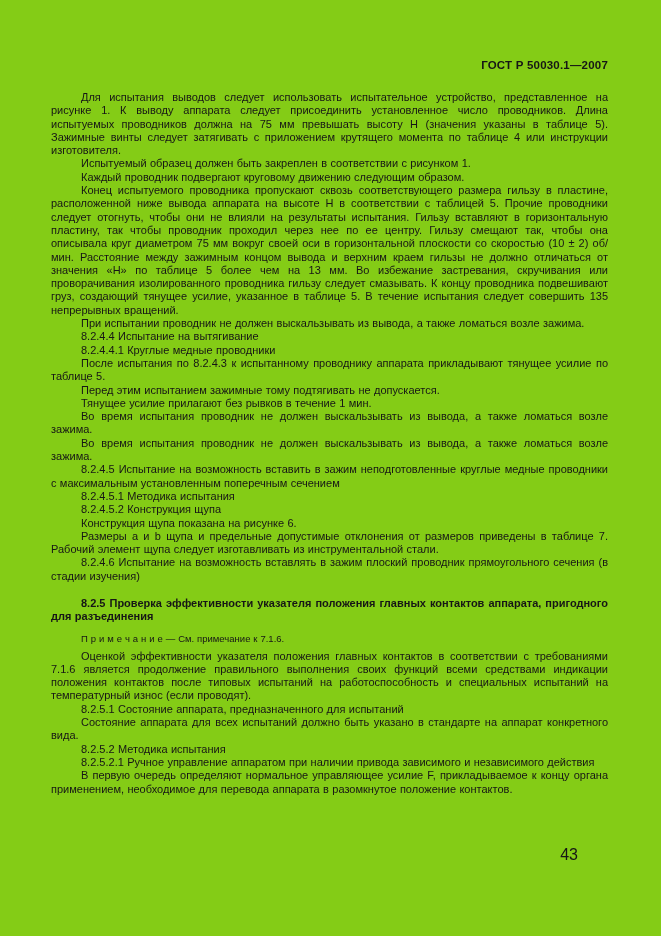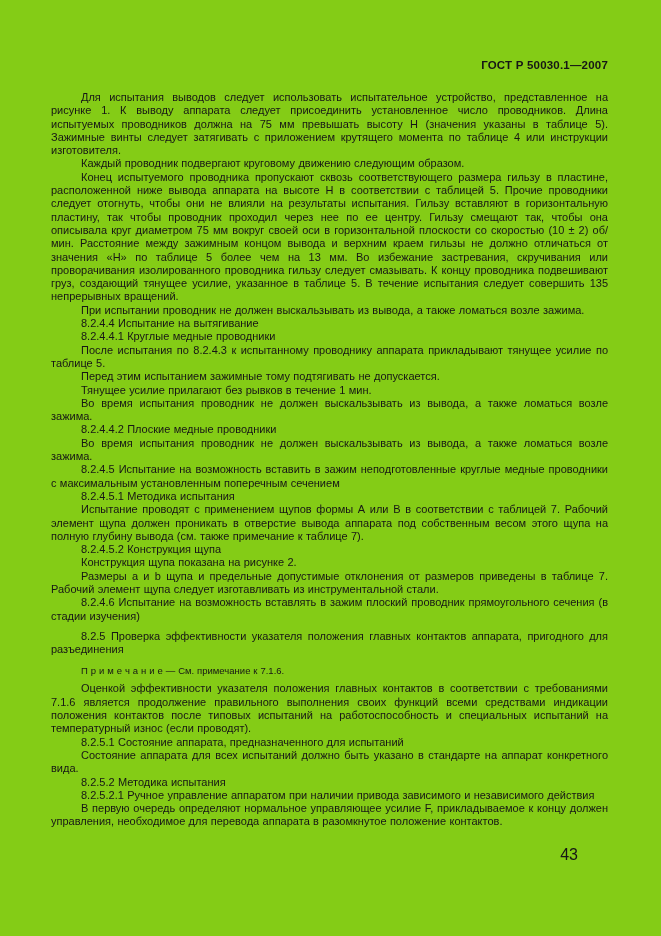--- a/index.html
+++ b/index.html
@@ -25,22 +25,22 @@
   }
   p.para {
     font-size:11px;
     line-height:13.3px;
     margin:0;
     text-align:justify;
     text-indent:30px;
     word-spacing:0.3px;
   }
   p.bold-heading {
-    font-weight:normal;
-    margin-top:7px;
+    font-weight:bold;
+    margin-top:14px;
   }
   p.note {
     font-size:9.5px;
     line-height:12px;
     margin:9px 0 5px 0;
     text-align:left;
   }
   .page-number {
     position:absolute;
     top:846px;
@@ -50,42 +50,41 @@
   }
 </style>
 </head>
 <body>
 
 <div class="page">
   <div class="content">
     <div class="doc-header">ГОСТ Р 50030.1—2007</div>
 
     <p class="para">Для испытания выводов следует использовать испытательное устройство, представленное на рисунке 1. К выводу аппарата следует присоединить установленное число проводников. Длина испытуемых проводников должна на 75 мм превышать высоту Н (значения указаны в таблице 5). Зажимные винты следует затягивать с приложением крутящего момента по таблице 4 или инструкции изготовителя.</p>
+    <p class="para">Испытуемый образец должен быть закреплен в соответствии с рисунком 1.</p>
     <p class="para">Каждый проводник подвергают круговому движению следующим образом.</p>
     <p class="para">Конец испытуемого проводника пропускают сквозь соответствующего размера гильзу в пластине, расположенной ниже вывода аппарата на высоте Н в соответствии с таблицей 5. Прочие проводники следует отогнуть, чтобы они не влияли на результаты испытания. Гильзу вставляют в горизонтальную пластину, так чтобы проводник проходил через нее по ее центру. Гильзу смещают так, чтобы она описывала круг диаметром 75 мм вокруг своей оси в горизонтальной плоскости со скоростью (10 ± 2) об/мин. Расстояние между зажимным концом вывода и верхним краем гильзы не должно отличаться от значения «Н» по таблице 5 более чем на 13 мм. Во избежание застревания, скручивания или проворачивания изолированного проводника гильзу следует смазывать. К концу проводника подвешивают груз, создающий тянущее усилие, указанное в таблице 5. В течение испытания следует совершить 135 непрерывных вращений.</p>
     <p class="para">При испытании проводник не должен выскальзывать из вывода, а также ломаться возле зажима.</p>
     <p class="para">8.2.4.4 Испытание на вытягивание</p>
     <p class="para">8.2.4.4.1 Круглые медные проводники</p>
     <p class="para">После испытания по 8.2.4.3 к испытанному проводнику аппарата прикладывают тянущее усилие по таблице 5.</p>
     <p class="para">Перед этим испытанием зажимные тому подтягивать не допускается.</p>
     <p class="para">Тянущее усилие прилагают без рывков в течение 1 мин.</p>
     <p class="para">Во время испытания проводник не должен выскальзывать из вывода, а также ломаться возле зажима.</p>
-    <p class="para">8.2.4.4.2 Плоские медные проводники</p>
     <p class="para">Во время испытания проводник не должен выскальзывать из вывода, а также ломаться возле зажима.</p>
     <p class="para">8.2.4.5 Испытание на возможность вставить в зажим неподготовленные круглые медные проводники с максимальным установленным поперечным сечением</p>
     <p class="para">8.2.4.5.1 Методика испытания</p>
-    <p class="para">Испытание проводят с применением щупов формы А или В в соответствии с таблицей 7. Рабочий элемент щупа должен проникать в отверстие вывода аппарата под собственным весом этого щупа на полную глубину вывода (см. также примечание к таблице 7).</p>
     <p class="para">8.2.4.5.2 Конструкция щупа</p>
-    <p class="para">Конструкция щупа показана на рисунке 2.</p>
+    <p class="para">Конструкция щупа показана на рисунке 6.</p>
     <p class="para">Размеры a и b щупа и предельные допустимые отклонения от размеров приведены в таблице 7. Рабочий элемент щупа следует изготавливать из инструментальной стали.</p>
     <p class="para">8.2.4.6 Испытание на возможность вставлять в зажим плоский проводник прямоугольного сечения (в стадии изучения)</p>
     <p class="para bold-heading">8.2.5 Проверка эффективности указателя положения главных контактов аппарата, пригодного для разъединения</p>
     <p class="para note">П р и м е ч а н и е — См. примечание к 7.1.6.</p>
     <p class="para">Оценкой эффективности указателя положения главных контактов в соответствии с требованиями 7.1.6 является продолжение правильного выполнения своих функций всеми средствами индикации положения контактов после типовых испытаний на работоспособность и специальных испытаний на температурный износ (если проводят).</p>
     <p class="para">8.2.5.1 Состояние аппарата, предназначенного для испытаний</p>
     <p class="para">Состояние аппарата для всех испытаний должно быть указано в стандарте на аппарат конкретного вида.</p>
     <p class="para">8.2.5.2 Методика испытания</p>
     <p class="para">8.2.5.2.1 Ручное управление аппаратом при наличии привода зависимого и независимого действия</p>
-    <p class="para">В первую очередь определяют нормальное управляющее усилие F, прикладываемое к концу должен управления, необходимое для перевода аппарата в разомкнутое положение контактов.</p>
+    <p class="para">В первую очередь определяют нормальное управляющее усилие F, прикладываемое к концу органа применением, необходимое для перевода аппарата в разомкнутое положение контактов.</p>
   </div>
 
   <div class="page-number">43</div>
 </div>
 
 </body></html>

